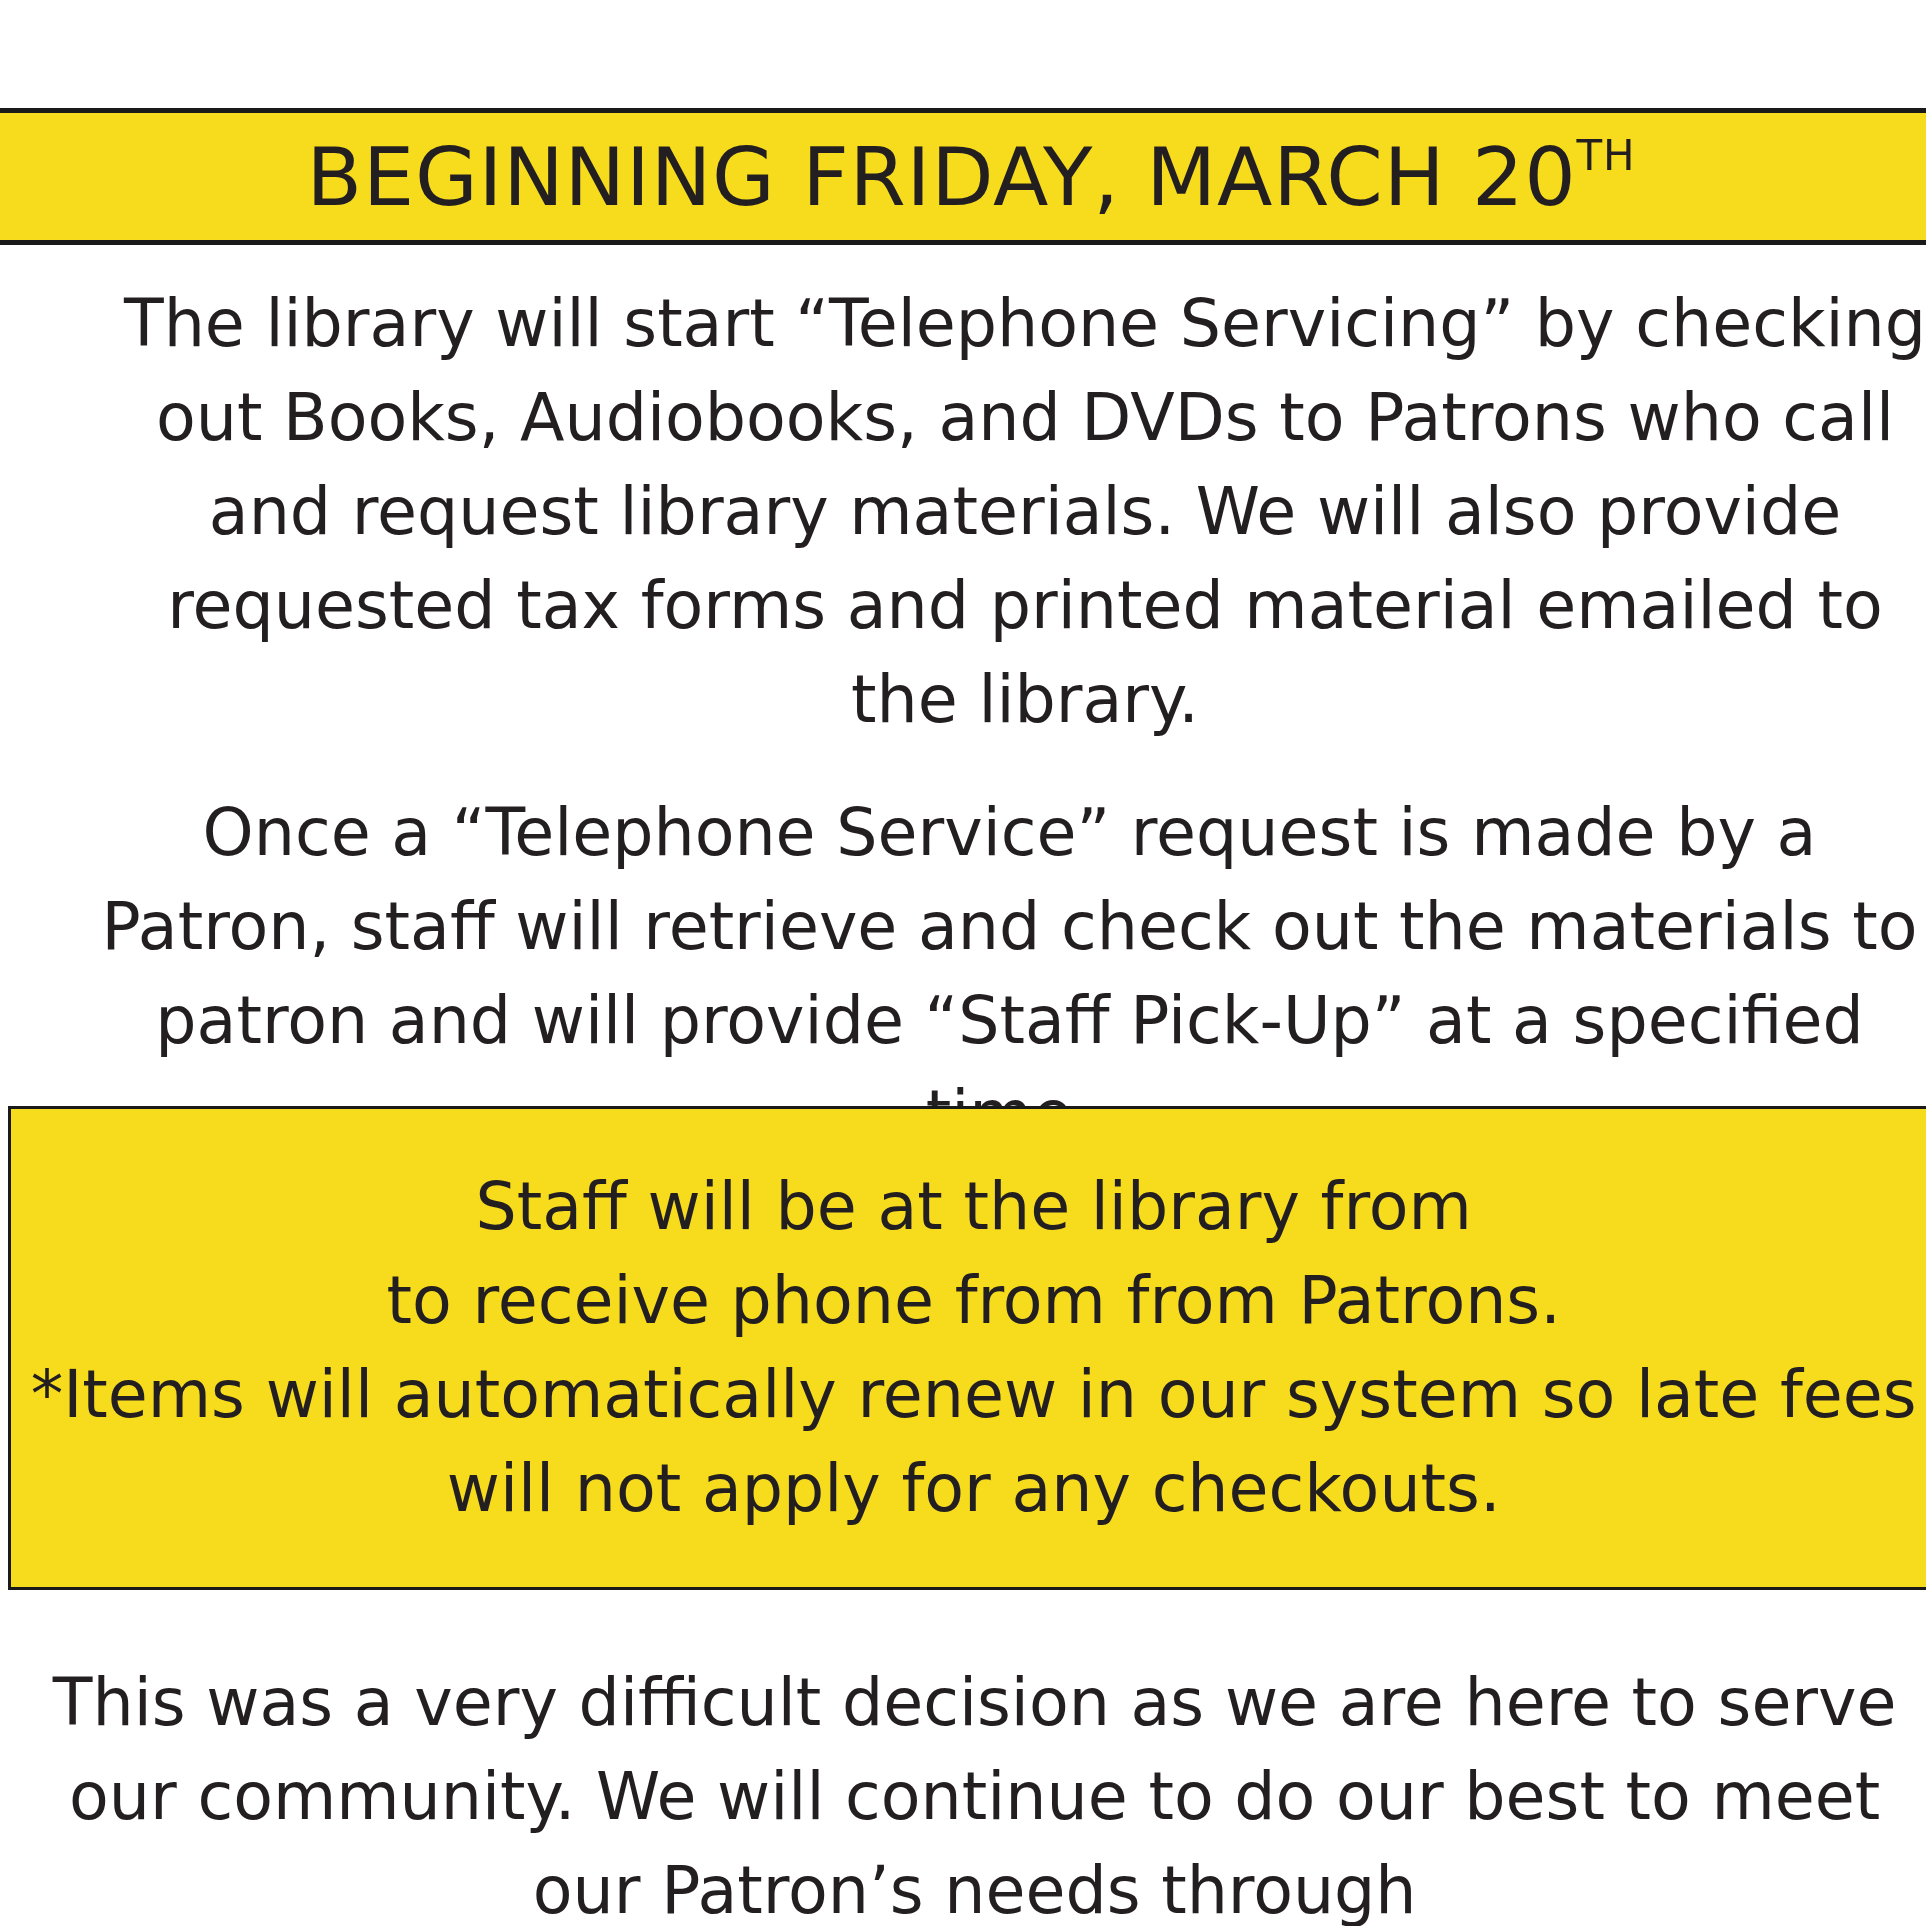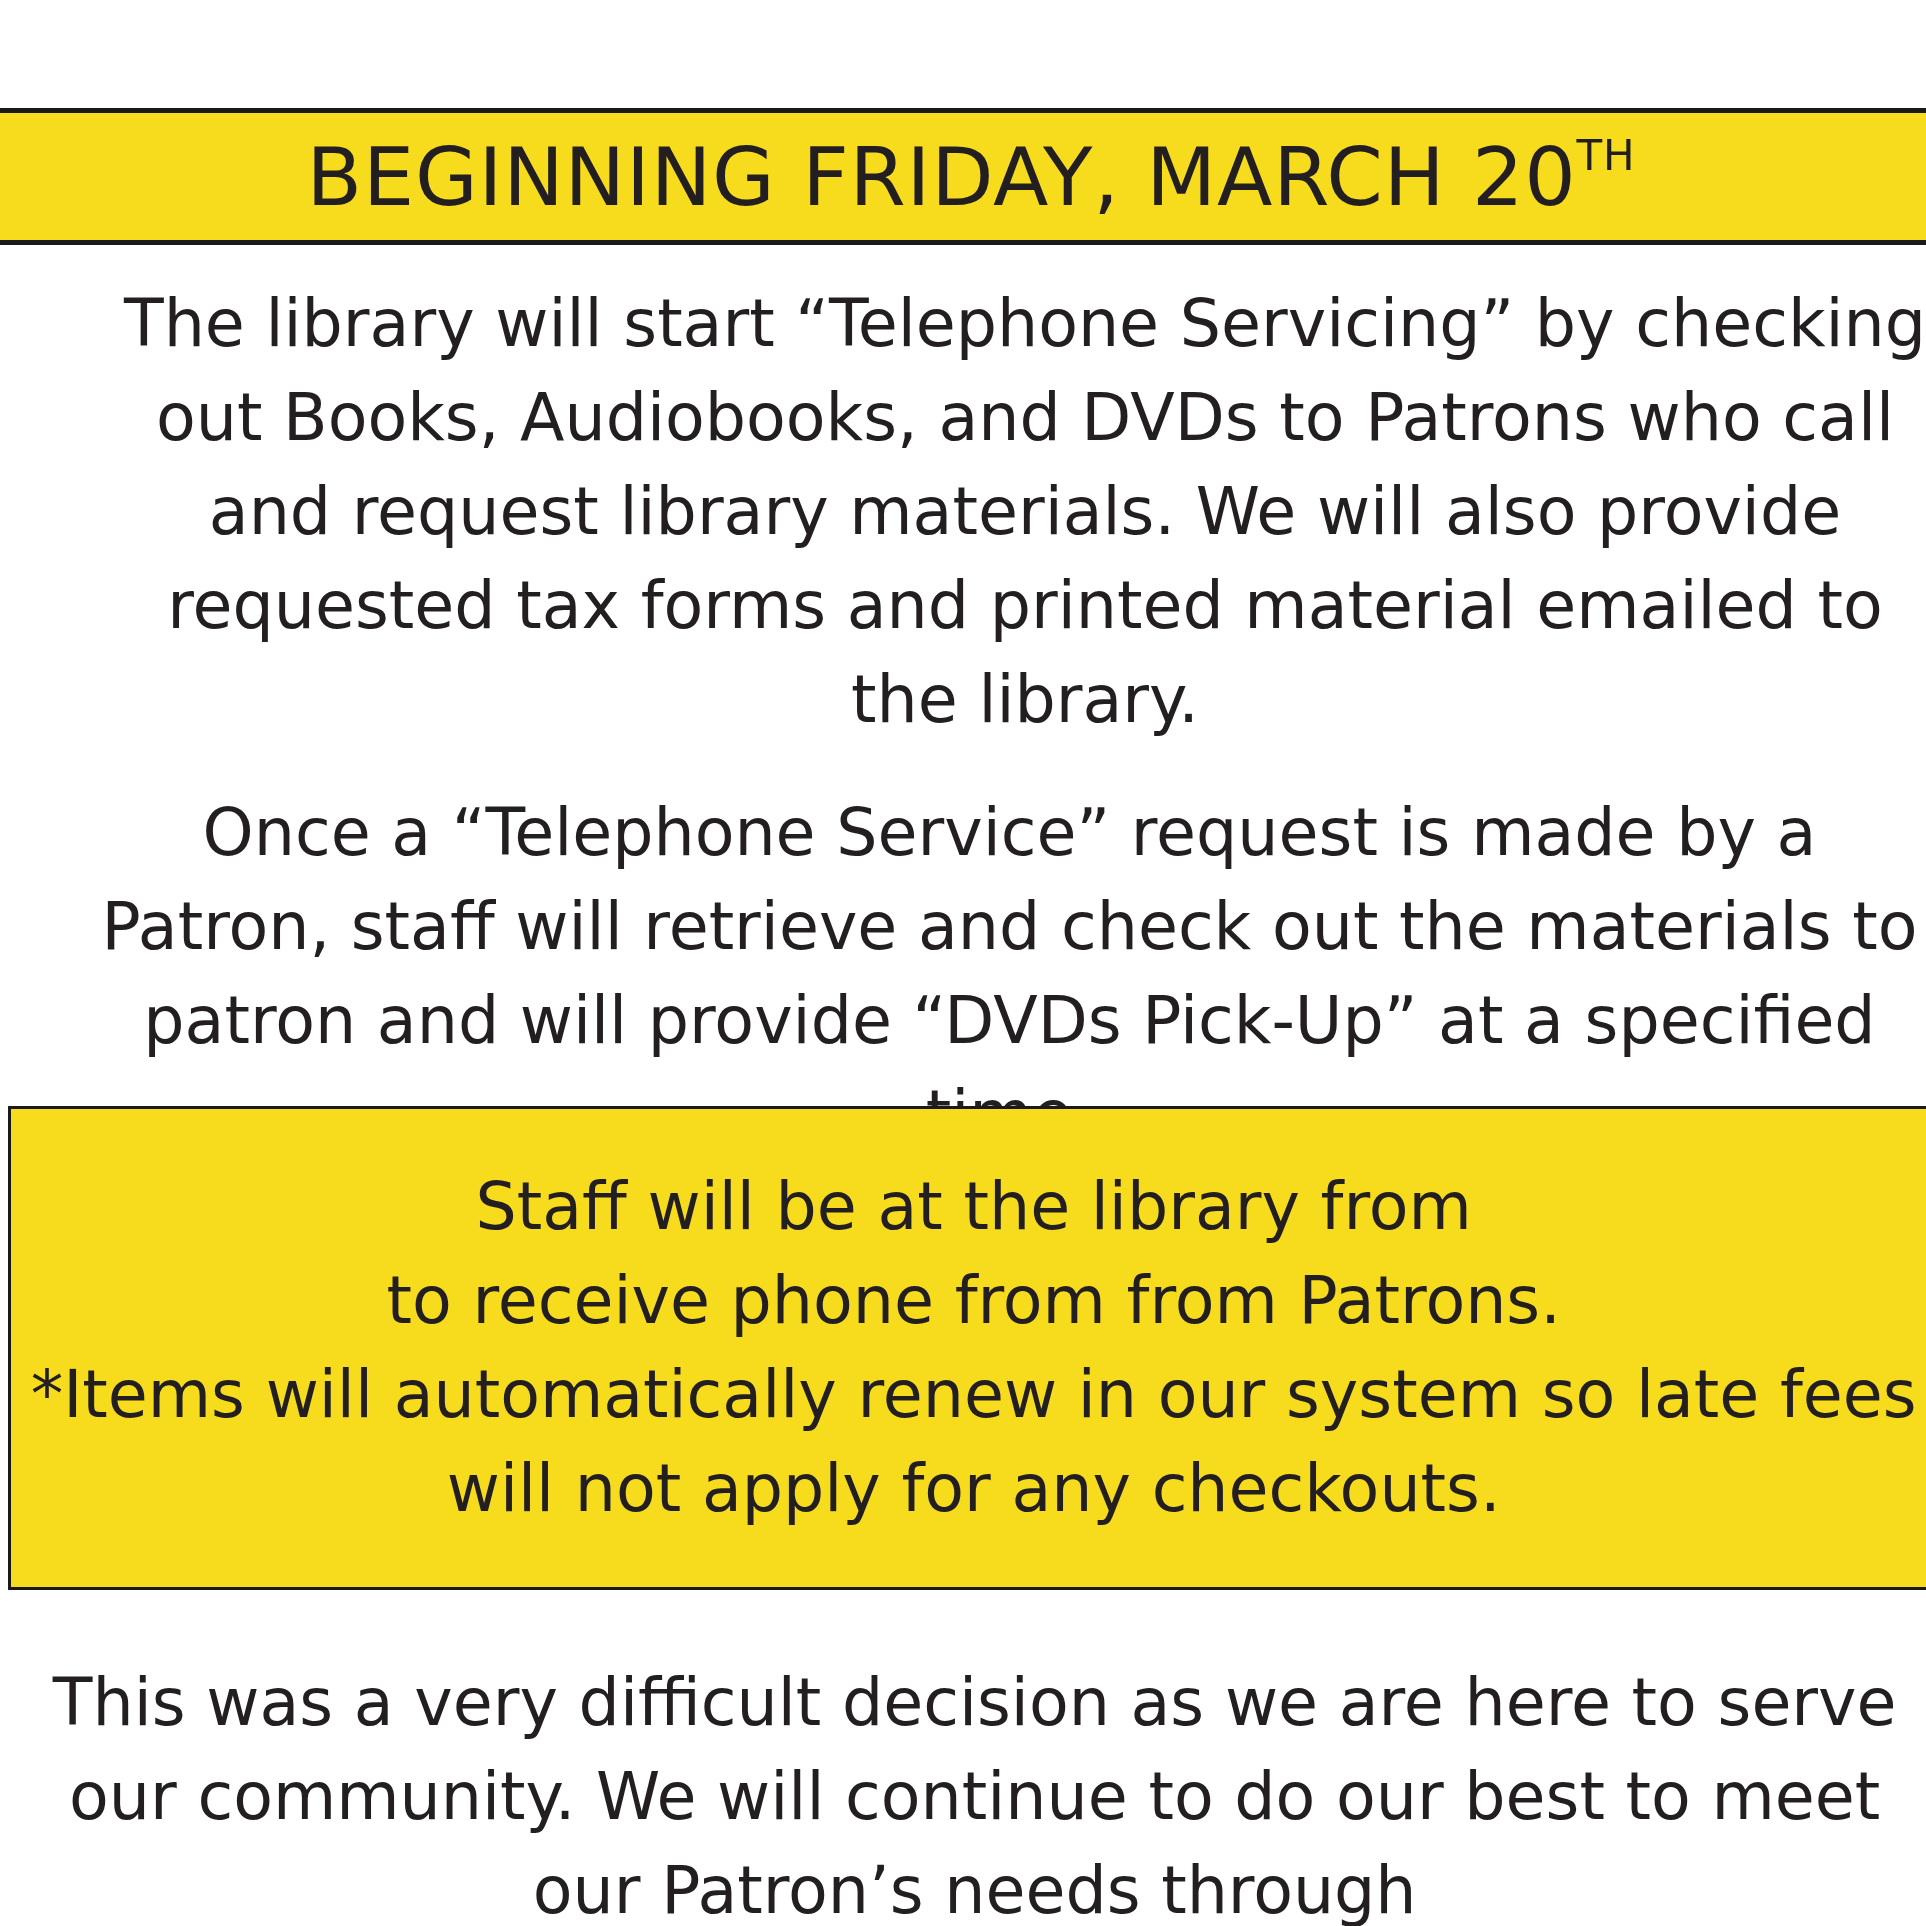--- a/index.html
+++ b/index.html
@@ -28,21 +28,21 @@
 
 <div class="banner" style="top:108px; height:127px;">
   <span class="title"><span>BEGINNING FRIDAY, MARCH 20</span><sup>TH</sup></span>
 </div>
 
 <div class="para" style="top:277px; left:116px; right:31px;">
   <span>The library will start </span><b>“Telephone Servicing”</b><span> by checking out Books, Audiobooks, and DVDs to Patrons who call and request library materials. We will also provide requested tax forms and printed material emailed to the library.</span>
 </div>
 
 <div class="para" style="top:786px; left:85px; right:31px;">
-  <span>Once a “Telephone Service” request is made by a Patron, staff will retrieve and check out the materials to patron and will provide </span><b>“DVDs Pick-Up”</b><span> at a specified time.</span>
+  <span>Once a “Telephone Service” request is made by a Patron, staff will retrieve and check out the materials to patron and will provide </span><b>“Staff Pick-Up”</b><span> at a specified time.</span>
 </div>
 
 <div class="box" style="top:1106px; left:7.7px; width:1926px; height:478px; font-size:65px; line-height:94px;">
   <span class="line">Staff will be at the library from</span>
   <span class="line">to receive phone from from Patrons.</span>
   <span class="line">*Items will automatically renew in our system so late fees</span>
   <span class="line">will not apply for any checkouts.</span>
 </div>
 
 <div class="para" style="top:1656px; left:15.4px; right:31px;">

